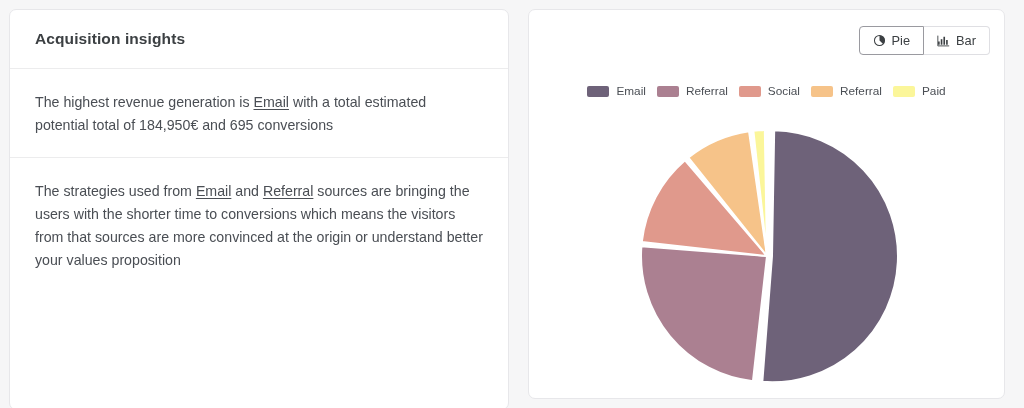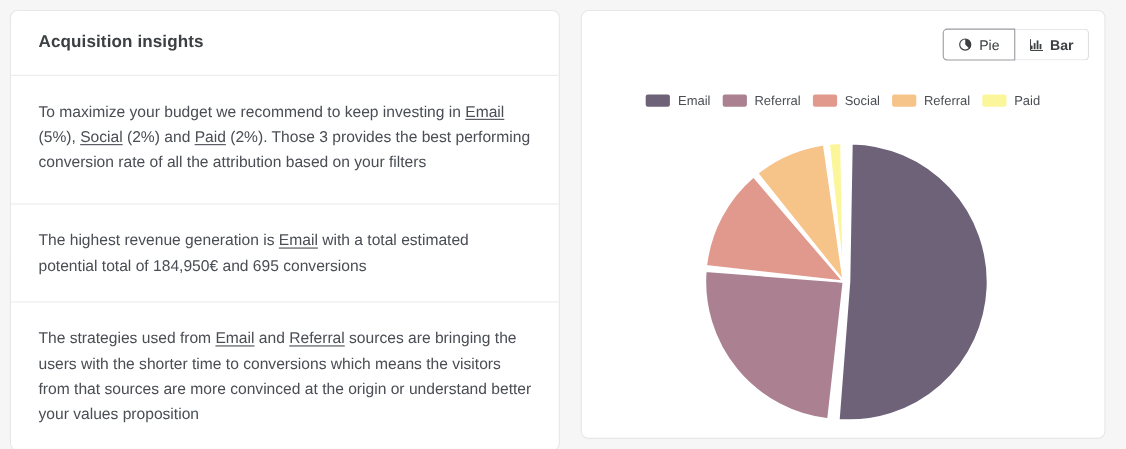--- a/index.html
+++ b/index.html
@@ -92,21 +92,21 @@
     white-space: nowrap;
   }
   .seg-btn + .seg-btn { border-left: none; }
   .seg-btn:first-child { border-radius: 4px 0 0 4px; }
   .seg-btn:last-child { border-radius: 0 4px 4px 0; }
   .seg-btn.active {
     border-color: #9a9aa0;
     z-index: 2;
     position: relative;
   }
-  .seg-btn.active + .seg-btn { border-left: none; font-weight: bold; }
+  .seg-btn.active + .seg-btn { border-left: none; }
   .seg-ico { display: inline-flex; width: 13px; height: 13px; }
   .seg-ico svg { width: 13px; height: 13px; display: block; }
 
   .legend {
     position: absolute;
     top: 74px;
     left: 0; right: 0;
     display: flex;
     justify-content: center;
     align-items: center;
@@ -138,23 +138,20 @@
 </style>
 </head>
 <body>
 
 <div class="page">
 
   <section class="insights-card">
     <header class="insights-header">
       <h2 class="insights-title">Acquisition insights</h2>
     </header>
-    <div class="insight-row row-1">
-      <p class="insight-text">To maximize your budget we recommend to keep investing in <u>Email</u> (5%), <u>Social</u> (2%) and <u>Paid</u> (2%). Those 3 provides the best performing conversion rate of all the attribution based on your filters</p>
-    </div>
     <div class="insight-row row-2">
       <p class="insight-text">The highest revenue generation is <u>Email</u> with a total estimated potential total of 184,950€ and 695 conversions</p>
     </div>
     <div class="insight-row row-3">
       <p class="insight-text">The strategies used from <u>Email</u> and <u>Referral</u> sources are bringing the users with the shorter time to conversions which means the visitors from that sources are more convinced at the origin or understand better your values proposition</p>
     </div>
   </section>
 
   <section class="chart-card">
 

